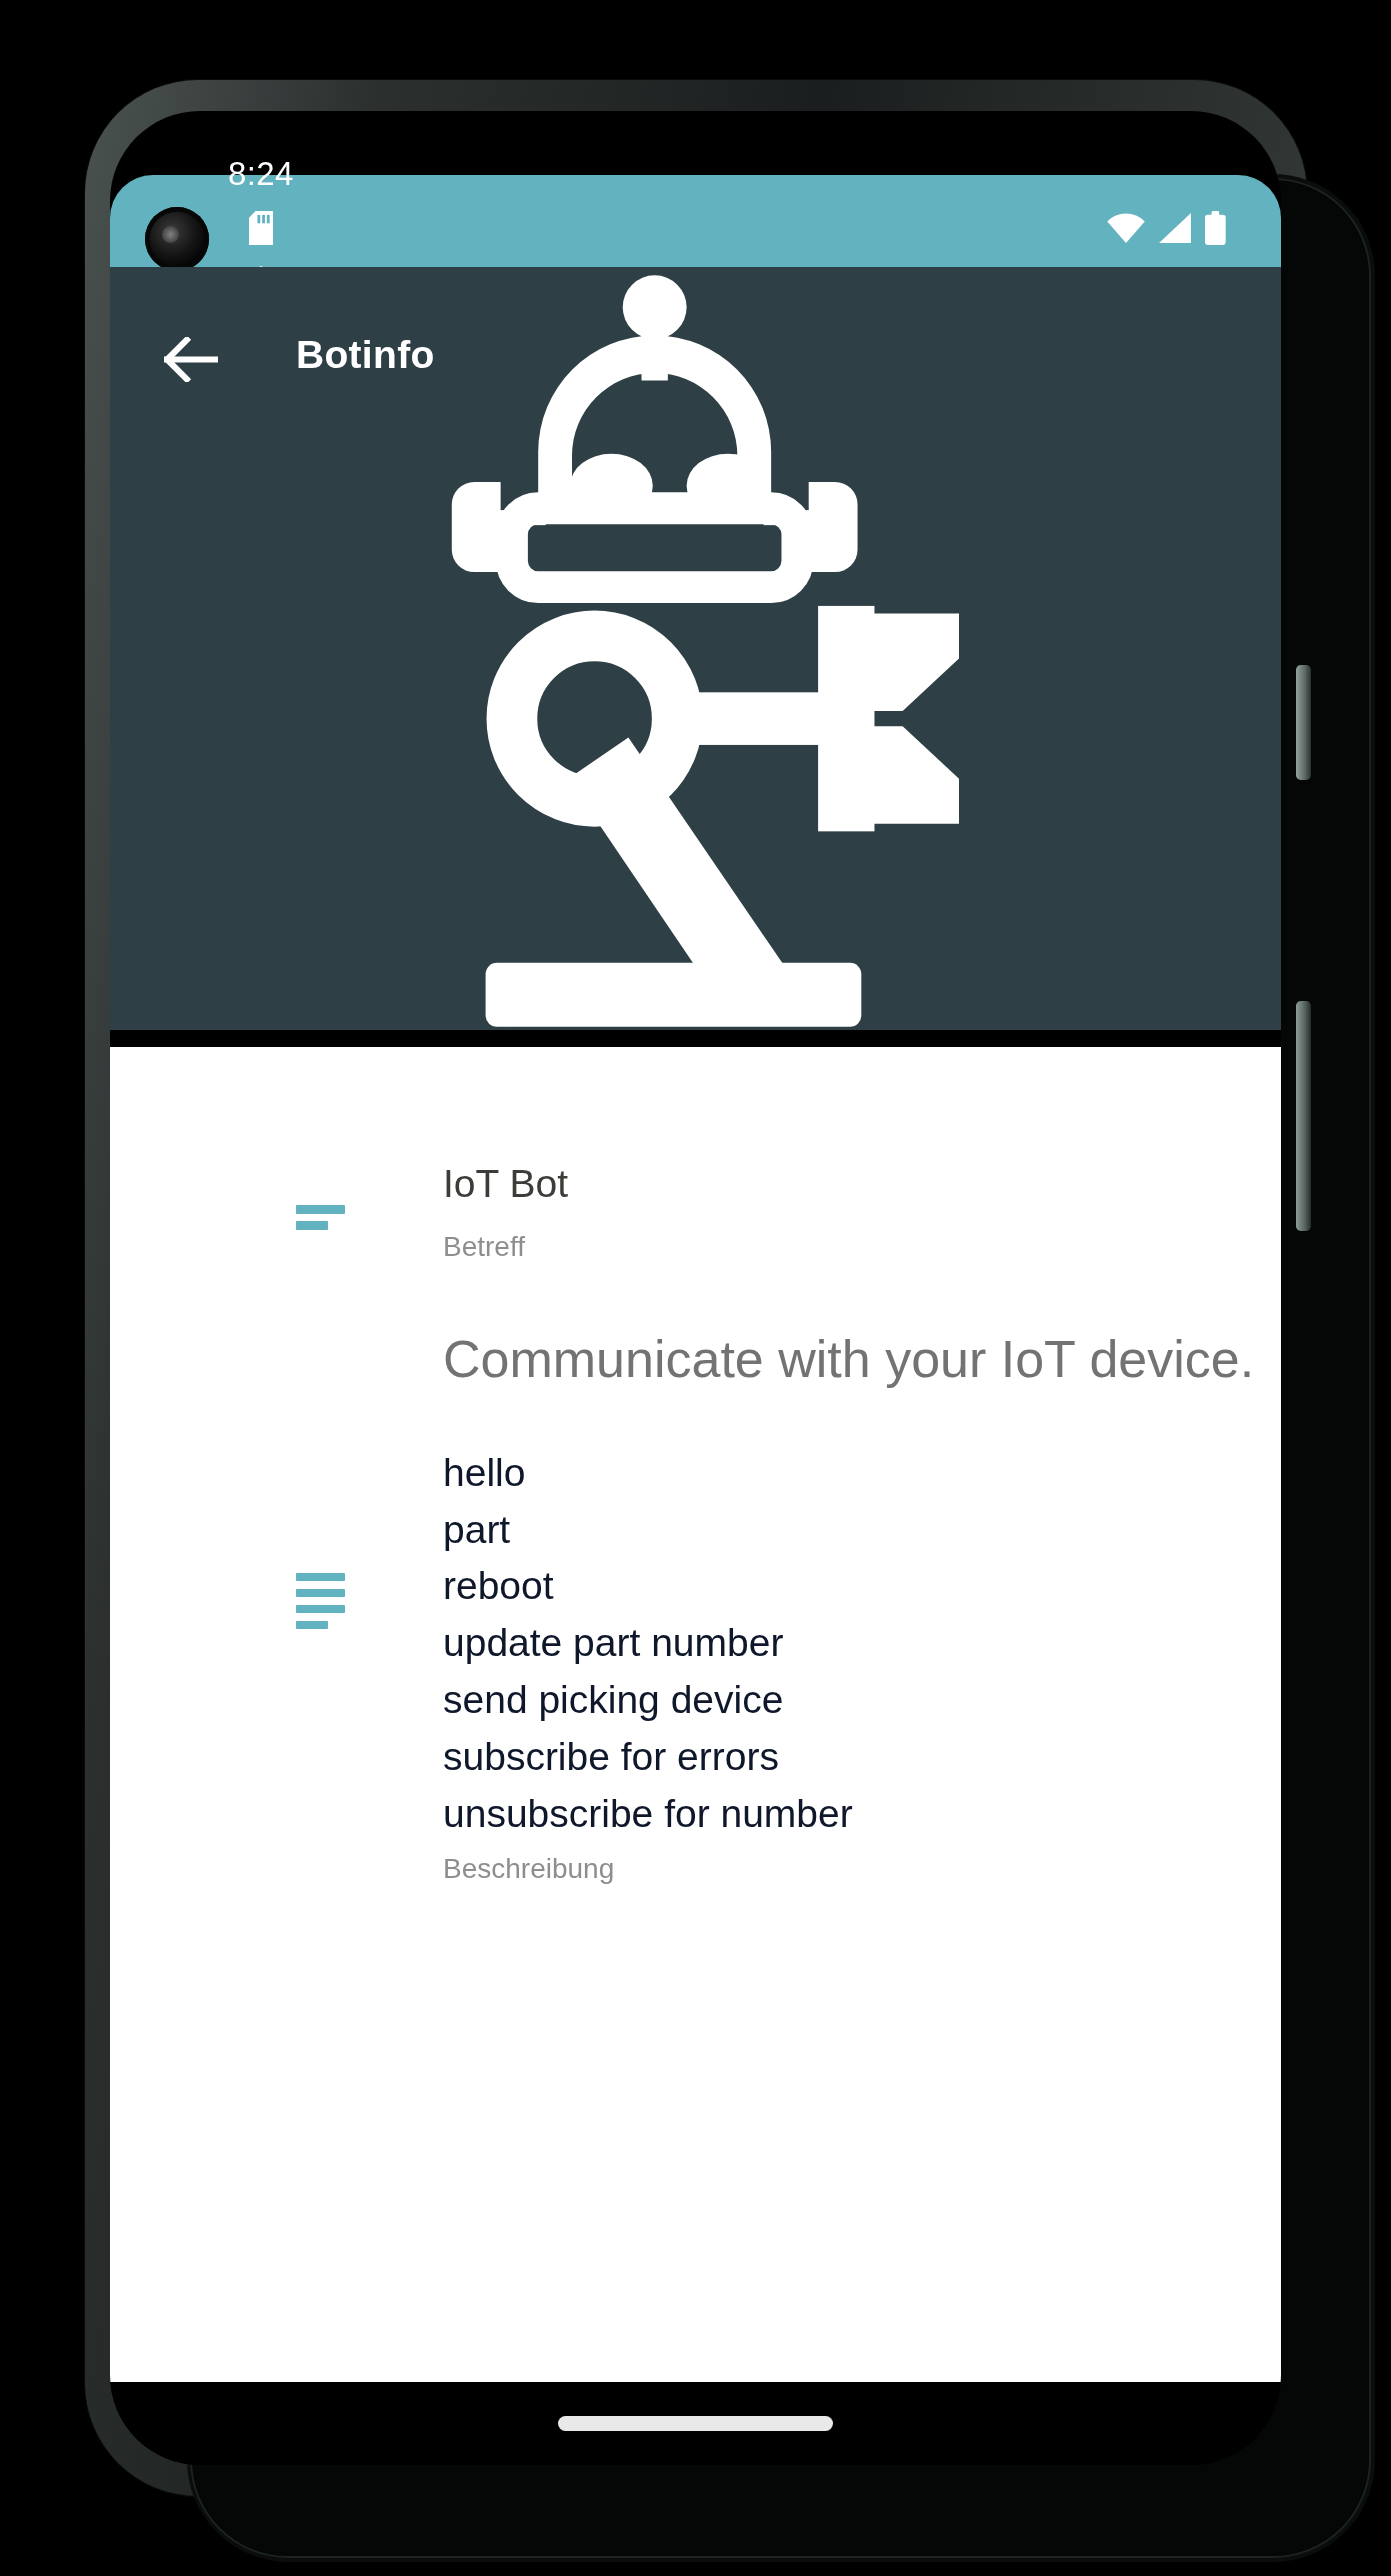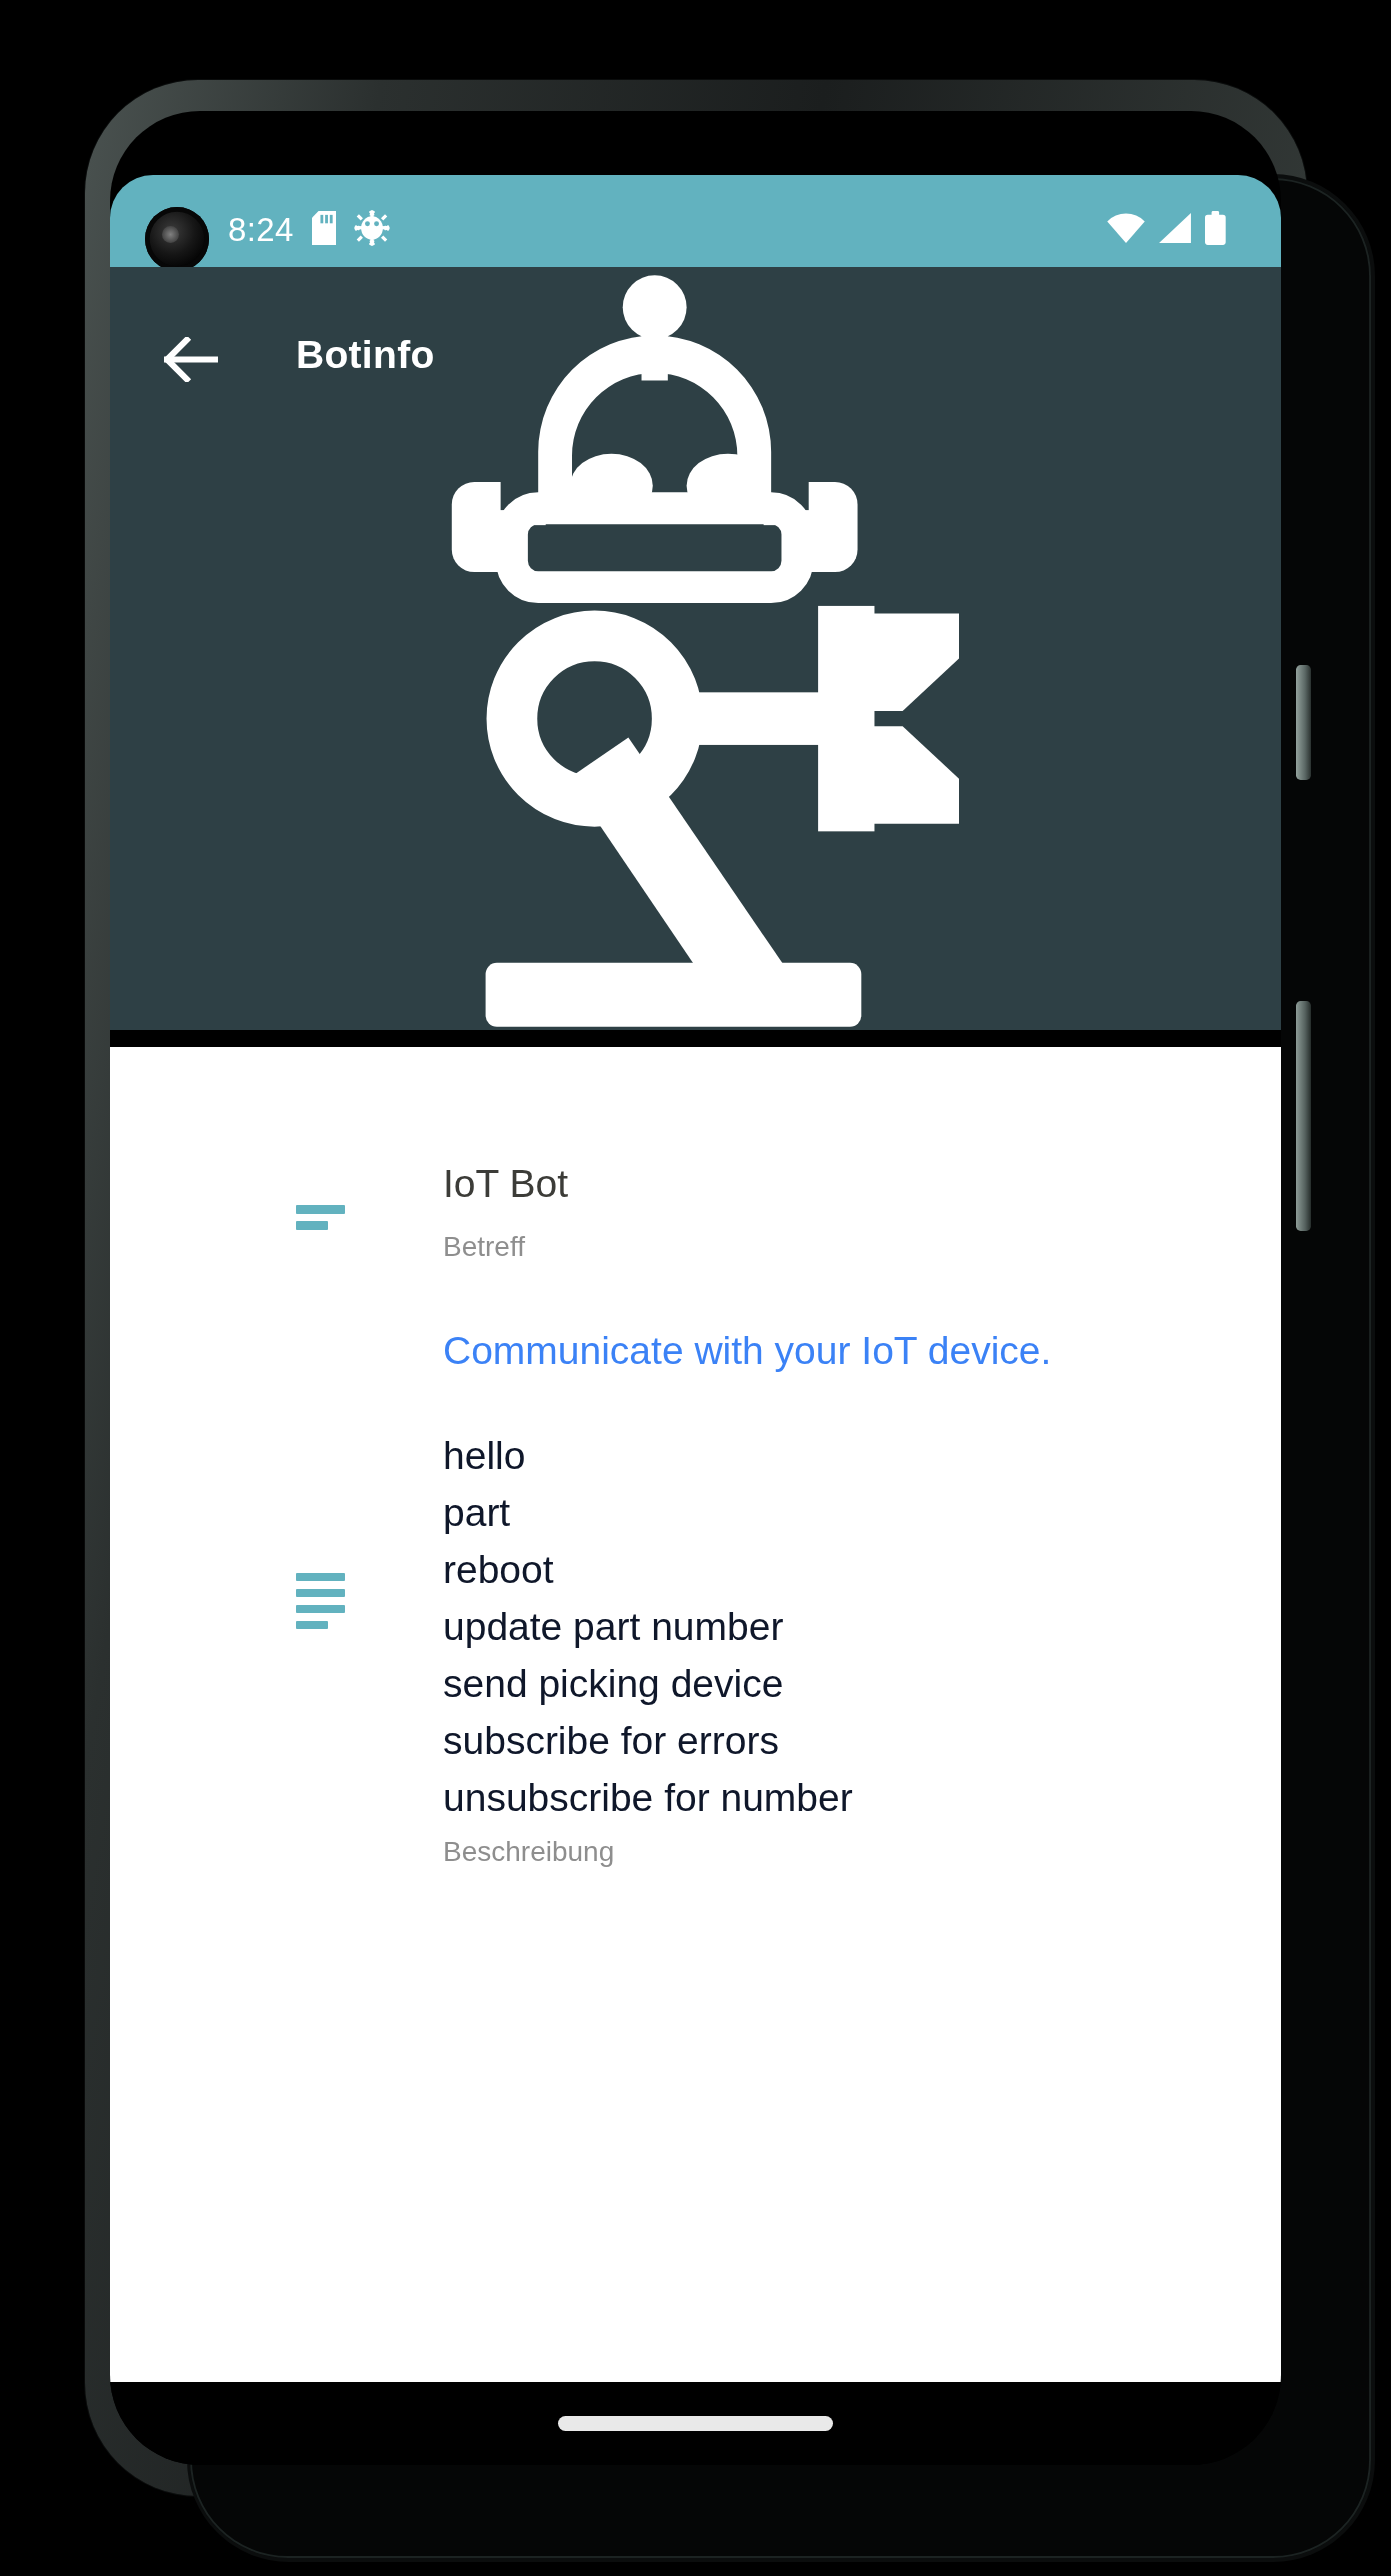--- a/index.html
+++ b/index.html
@@ -85,20 +85,21 @@
     position:absolute;
     left:17px; top:19px;
     width:17px; height:17px;
     border-radius:50%;
     background:radial-gradient(circle,#8d8d8d,#2a2a2a);
     opacity:.85;
   }
   #status-left{
     display:flex; align-items:center; gap:18px;
     margin-left:118px;
+    flex-direction:column;
   }
   #status-clock{
     color:#ffffff; font-size:33px; letter-spacing:0.4px;
   }
   #status-right{
     position:absolute; right:55px; top:0; height:100%;
     display:flex; align-items:center; gap:14px;
   }
 
   
@@ -172,22 +173,22 @@
   }
   #subject-label{
     font-size:28px;
     color:#8e8e8e;
     margin-top:23px;
   }
 
   #description-row{ margin-top:64px; }
   #description-row .row-icon{ padding-top:246px; }
   #description-intro{
-    font-size:39px;
-    color:#3b82f6;
+    font-size:52px;
+    color:#737373;
     line-height:1.25;
   }
   #command-list{
     margin-top:53px;
     list-style:none;
   }
   #command-list li{
     font-size:39px;
     color:#0f172a;
     line-height:1.46;

